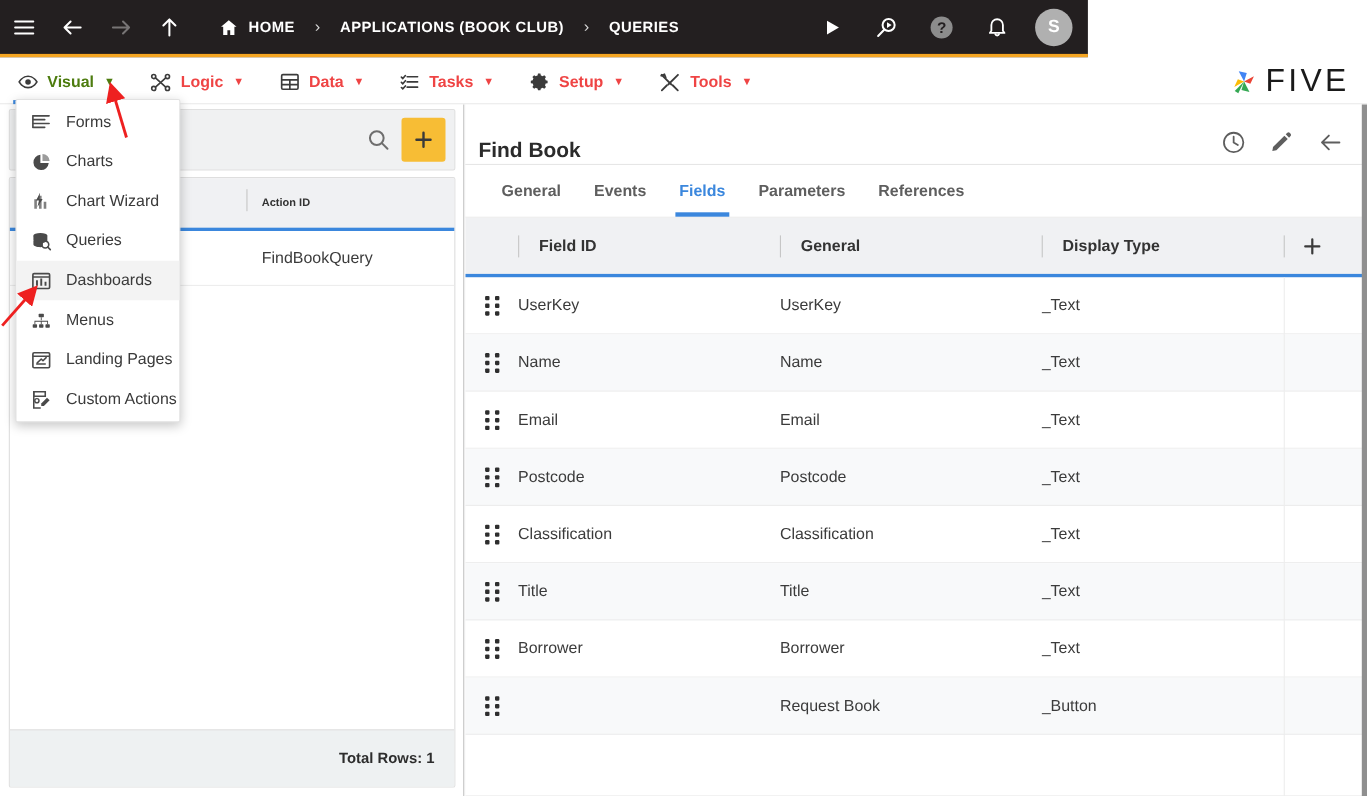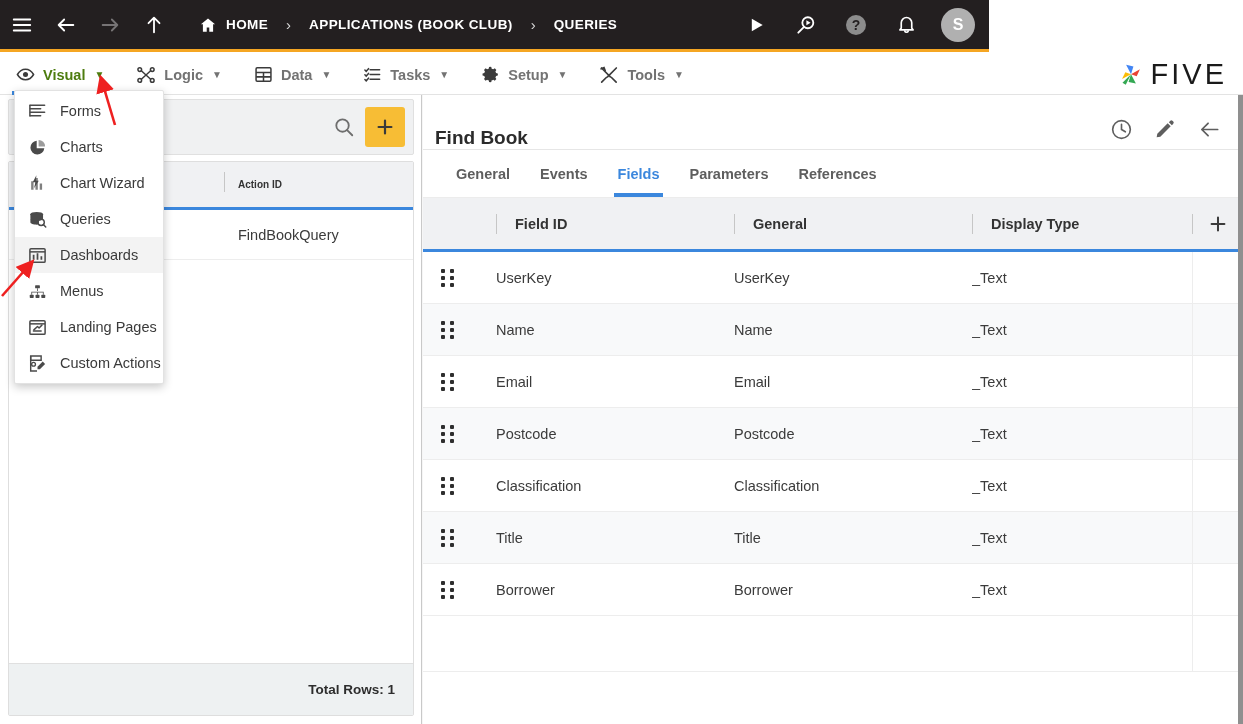--- a/index.html
+++ b/index.html
@@ -41,21 +41,21 @@
 
   
   .navbar {
     position: absolute; left: 0; top: 55px; width: 1243px; height: 40px;
     background: #fff; display: flex; align-items: center;
     border-bottom: 1px solid #e3e3e3;
   }
   .nav-item {
     display: flex; align-items: center; gap: 8px; height: 40px;
     padding: 0 16px; cursor: pointer; position: relative;
-    color: #737373; font-size: 14.5px; font-weight: bold; white-space: nowrap;
+    color: #ef4444; font-size: 14.5px; font-weight: bold; white-space: nowrap;
   }
   .nav-item .nav-ic { color: #3b3b3b; display: flex; }
   .nav-item .caret { font-size: 10px; margin-left: 1px; }
   .nav-item.active { color: #4d7c0f; }
   .nav-item.active .nav-ic { color: #3b3b3b; }
   .nav-item.active::after {
     content: ""; position: absolute; left: 12px; right: 12px; bottom: 0;
     height: 4px; background: #3b87dd;
   }
   .brand {
@@ -144,21 +144,21 @@
   .thead {
     height: 54px; background: #f0f1f3; display: flex; align-items: center;
     border-bottom: 3px solid #3b87dd;
   }
   .th {
     font-size: 14.5px; font-weight: bold; color: #333; position: relative;
     display: flex; align-items: center; height: 54px;
   }
   .th .divider { width: 1px; height: 20px; background: #c6c6c6; margin-right: 18px; flex: none; }
   .c-handle { width: 48px; flex: none; }
-  .c-field  { width: 238px; flex: none; margin-left: 25px; }
+  .c-field  { width: 238px; flex: none; }
   .c-cap    { width: 238px; flex: none; }
   .c-disp   { width: 220px; flex: none; }
   .c-plus   { flex: 1; display: flex; align-items: center; justify-content: flex-start; }
   .c-plus .divider { margin-right: 14px; }
   .plus-ic { color: #3b3b3b; cursor: pointer; display: flex; }
 
   .trow { height: 52px; display: flex; align-items: center; border-bottom: 1px solid #ededed; cursor: pointer; }
   .trow.alt { background: #f8f9fa; }
   .trow.empty { height: 56px; }
   .td { font-size: 14.5px; color: #3b3b3b; white-space: nowrap; overflow: hidden; }
@@ -551,20 +551,36 @@
                 <i></i>
                 <i></i>
               </span>
             </div>
           <div class="td c-field">Borrower</div>
           <div class="td c-cap">Borrower</div>
           <div class="td c-disp">_Text</div>
           <div class="td c-plus"></div>
         </div>
 
+        <div class="trow alt">
+          <div class="handle">
+              <span class="dots">
+                <i></i>
+                <i></i>
+                <i></i>
+                <i></i>
+                <i></i>
+                <i></i>
+              </span>
+            </div>
+          <div class="td c-field"></div>
+          <div class="td c-cap">Request Book</div>
+          <div class="td c-disp">_Button</div>
+          <div class="td c-plus"></div>
+        </div>
 
         <div class="trow empty">
           <div class="handle"></div>
           <div class="td c-field"></div>
           <div class="td c-cap"></div>
           <div class="td c-disp"></div>
           <div class="td c-plus"></div>
         </div>
       </div>
     </div>

